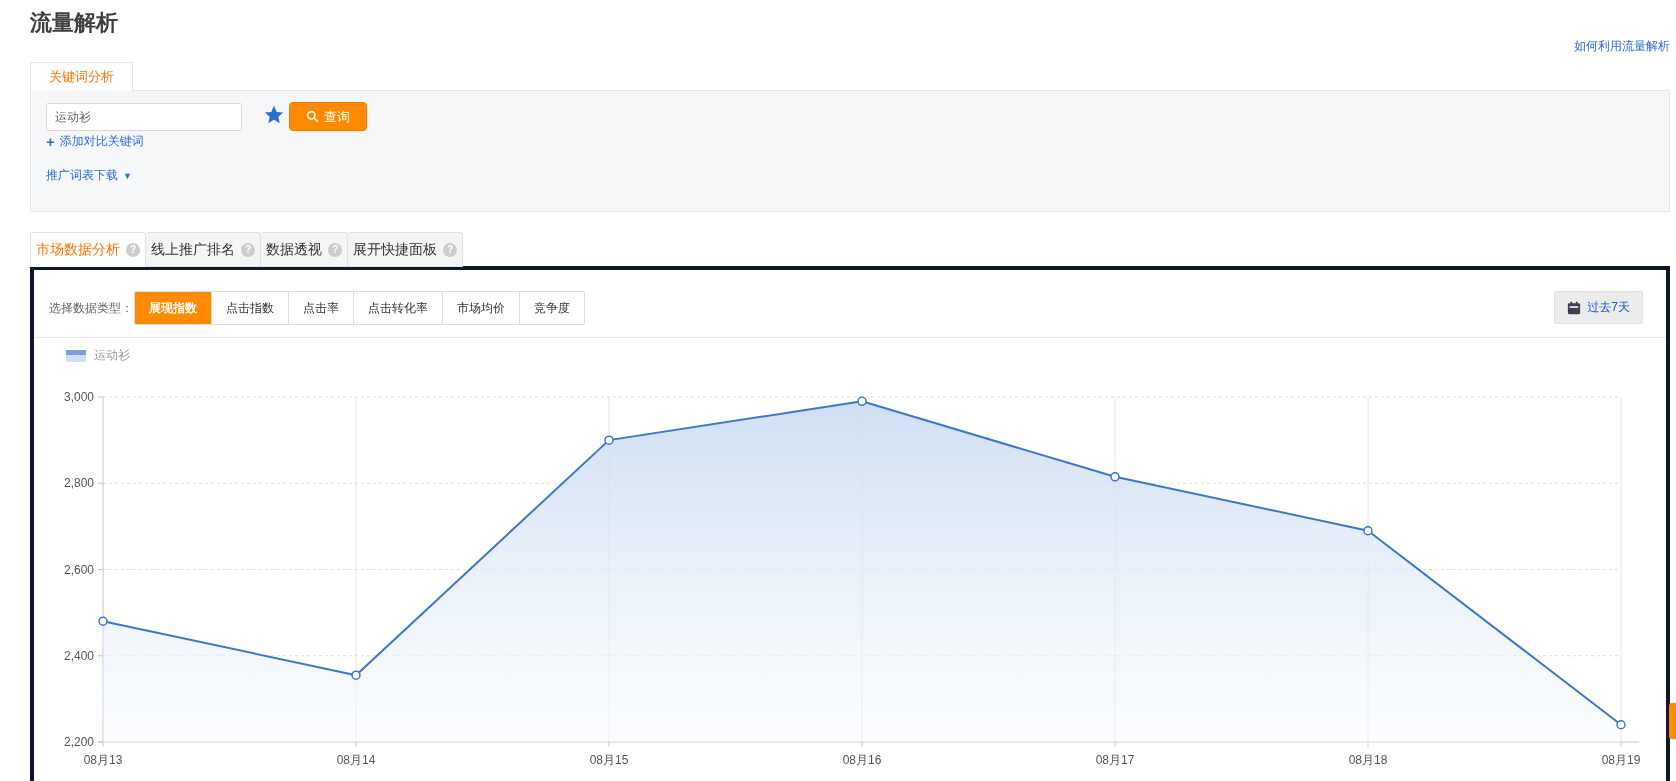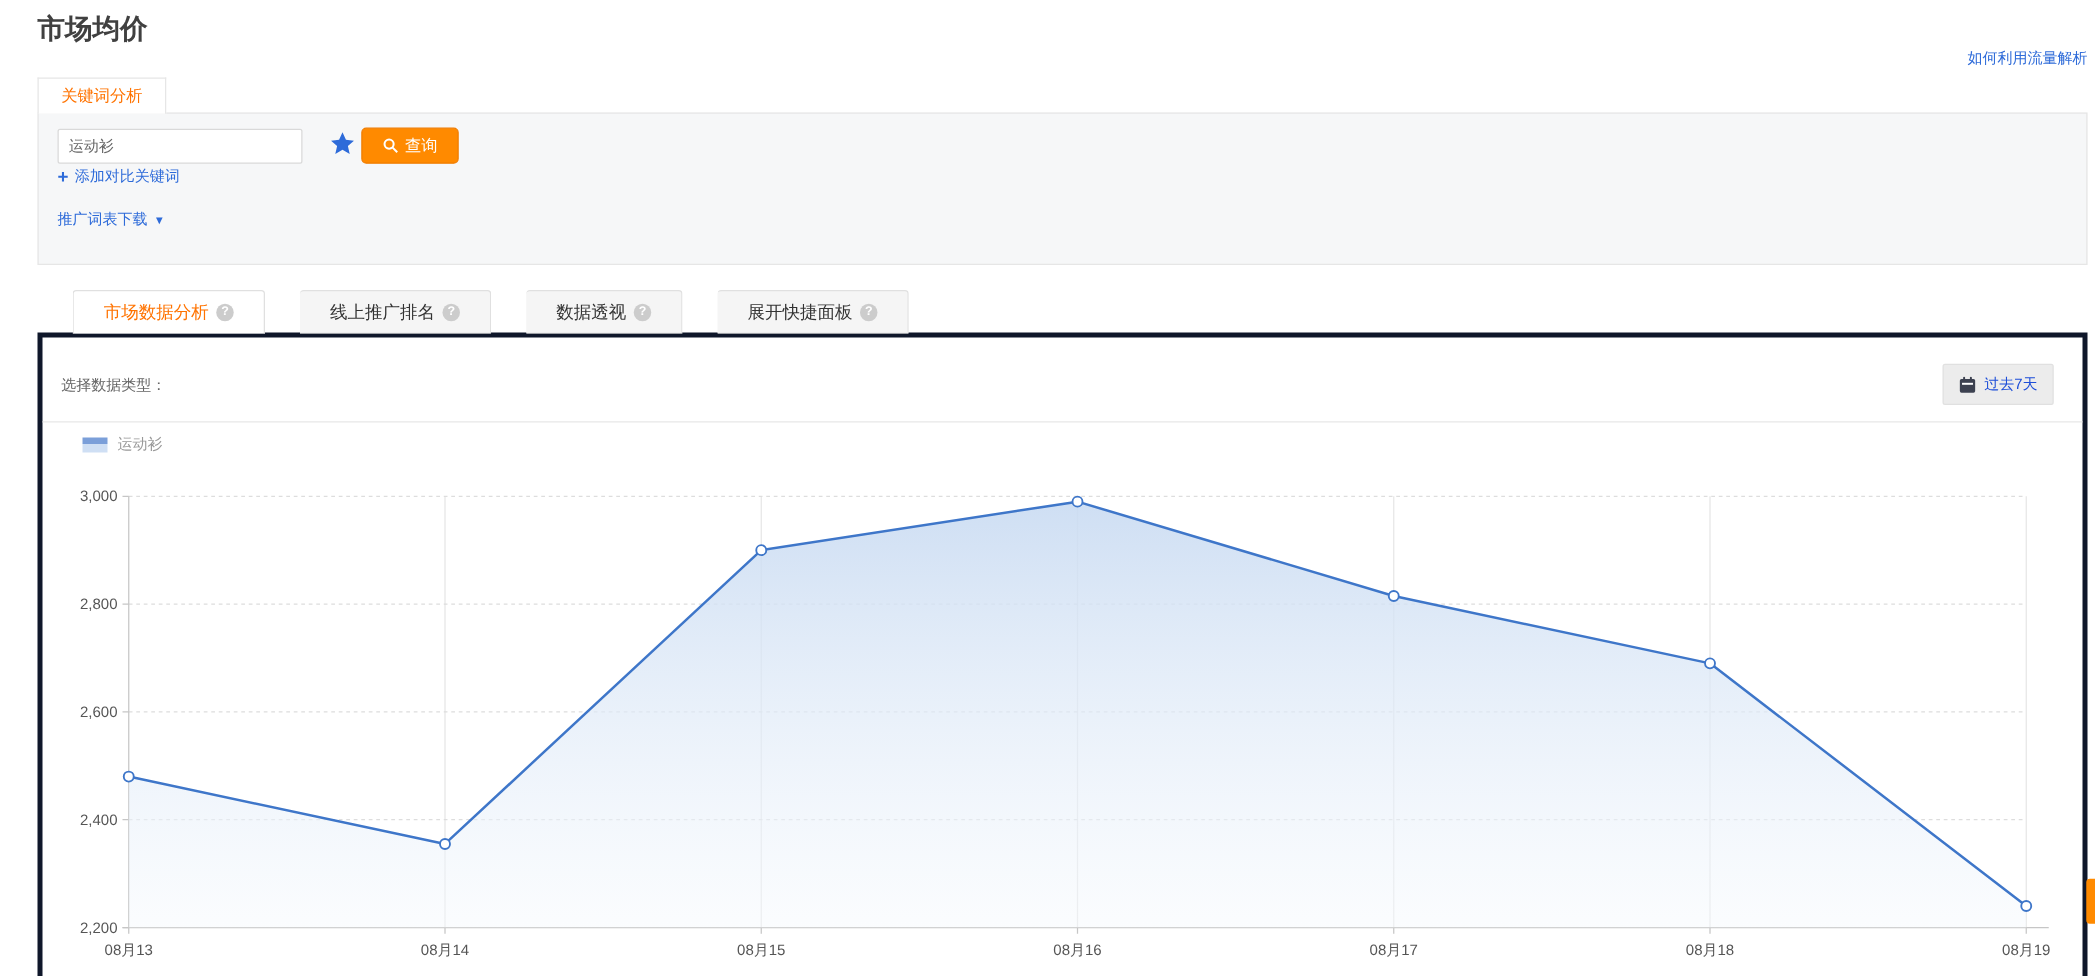--- a/index.html
+++ b/index.html
@@ -24,23 +24,23 @@
                 border:1px solid #f07c00; border-radius:4px; color:#fff; font-size:13px; display:flex;
                 align-items:center; gap:5px; cursor:pointer; }
   .blue-link { position:absolute; font-size:12px; color:#2e6bd9; text-decoration:none; display:flex; align-items:center; gap:5px; }
   .add-link { left:15px; top:42px; }
   .expand-link { left:15px; top:76px; }
   .plus-glyph { font-size:15px; font-weight:bold; line-height:1; }
   .caret-glyph { font-size:9px; }
 
   
   .tabs2 { position:absolute; left:30px; top:232px; display:flex; z-index:2; }
-  .tab2 { height:35px; padding:0 24px; display:flex; align-items:center; gap:6px; font-size:14px;
+  .tab2 { height:35px; padding:0 5px; display:flex; align-items:center; gap:6px; font-size:14px;
           background:#f5f5f5; border:1px solid #e0e0e0; border-left:none; border-radius:3px 3px 0 0;
-          color:#333; cursor:pointer;margin-left:28px; }
+          color:#333; cursor:pointer; }
   .tab2:first-child { border-left:1px solid #e0e0e0; }
   .tab2.active { background:#fff; border-bottom:1px solid #fff; color:#ff7300; }
   .qmark { width:14px; height:14px; border-radius:50%; background:#ccc; color:#fff; font-size:10px;
            font-weight:bold; display:flex; align-items:center; justify-content:center; }
 
   
   .main-panel { position:absolute; left:30px; top:266px; width:1640px; height:568px;
                 background:#fff; border:4px solid #0f172a; }
   .controls { position:absolute; left:0; top:0; width:100%; height:68px; border-bottom:1px solid #e8e8e8; }
   .dt-label { position:absolute; left:15px; top:30px; font-size:12px; color:#666; }
@@ -62,21 +62,21 @@
   .chart-wrap { position:absolute; left:0; top:89px; width:1640px; height:420px; }
 
   .edge-flyout { position:absolute; right:0; top:703px; width:7px; height:36px; background:#ff8a00;
                  border-radius:3px 0 0 3px; }
 </style>
 </head>
 <body>
 
 <div class="page">
 
-  <h1 class="page-title">市场均价</h1>
+  <h1 class="page-title">流量解析</h1>
   <a class="help-link" href="#">如何利用流量解析</a>
 
   <div class="kw-tab">
     <span>关键词分析</span>
   </div>
 
   <div class="kw-panel">
     <input class="kw-input" type="text" value="运动衫" style="">
     <button class="star-btn">
       <svg width="22" height="22" viewBox="0 0 24 24">
@@ -115,20 +115,28 @@
     </div>
     <div class="tab2">
       <span>展开快捷面板</span>
       <span class="qmark">?</span>
     </div>
   </div>
 
   <div class="main-panel">
     <div class="controls">
       <span class="dt-label">选择数据类型：</span>
+      <div class="dt-group">
+        <button class="dt-btn selected">展现指数</button>
+        <button class="dt-btn">点击指数</button>
+        <button class="dt-btn">点击率</button>
+        <button class="dt-btn">点击转化率</button>
+        <button class="dt-btn">市场均价</button>
+        <button class="dt-btn">竞争度</button>
+      </div>
       <button class="range-btn">
         <svg width="14" height="14" viewBox="0 0 16 16">
           <rect x="1" y="2.5" width="14" height="12.5" rx="1.5" fill="#3c4150"></rect>
           <rect x="3" y="6" width="10" height="1.8" fill="#fff"></rect>
           <rect x="4" y="0.5" width="1.8" height="3.5" rx="0.9" fill="#3c4150"></rect>
           <rect x="10.2" y="0.5" width="1.8" height="3.5" rx="0.9" fill="#3c4150"></rect>
         </svg>
         <span>过去7天</span>
       </button>
     </div>

